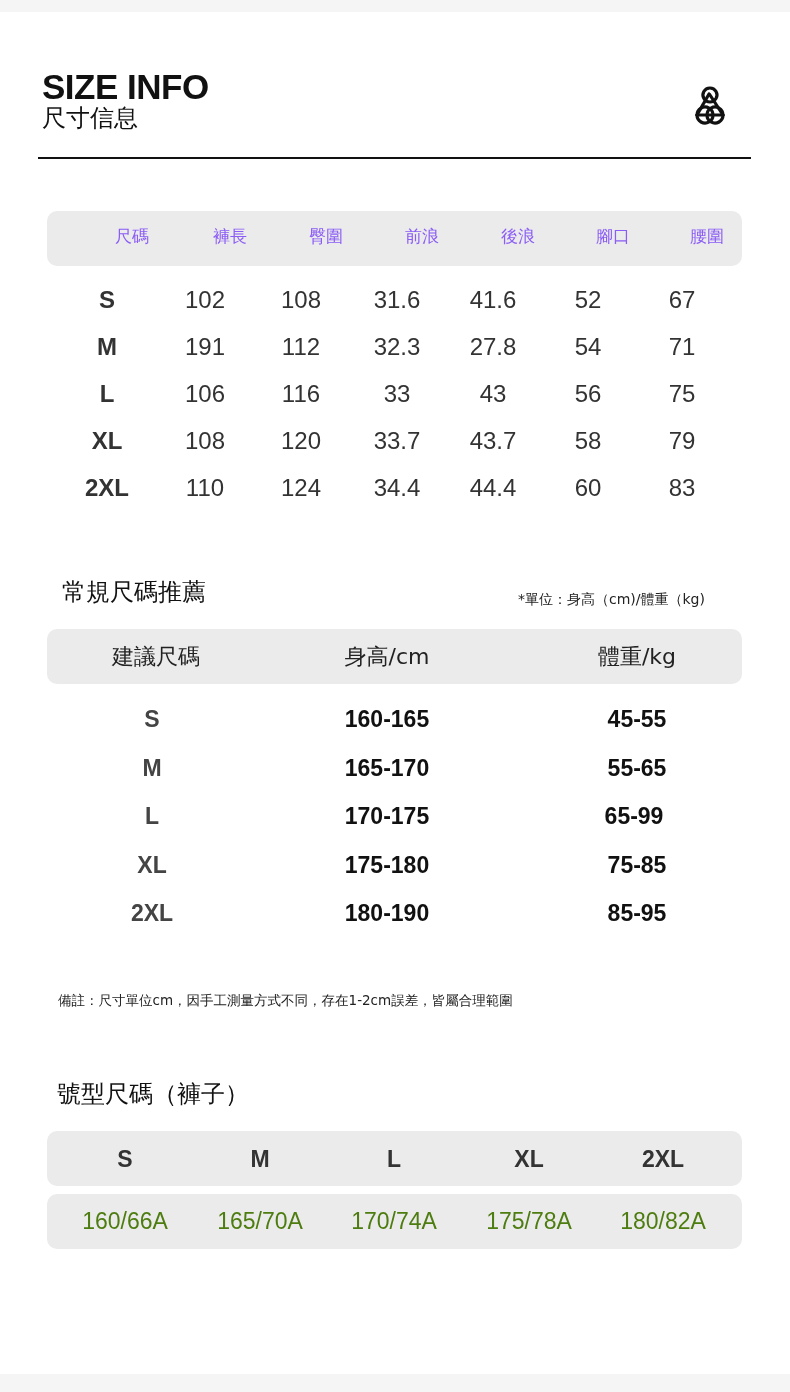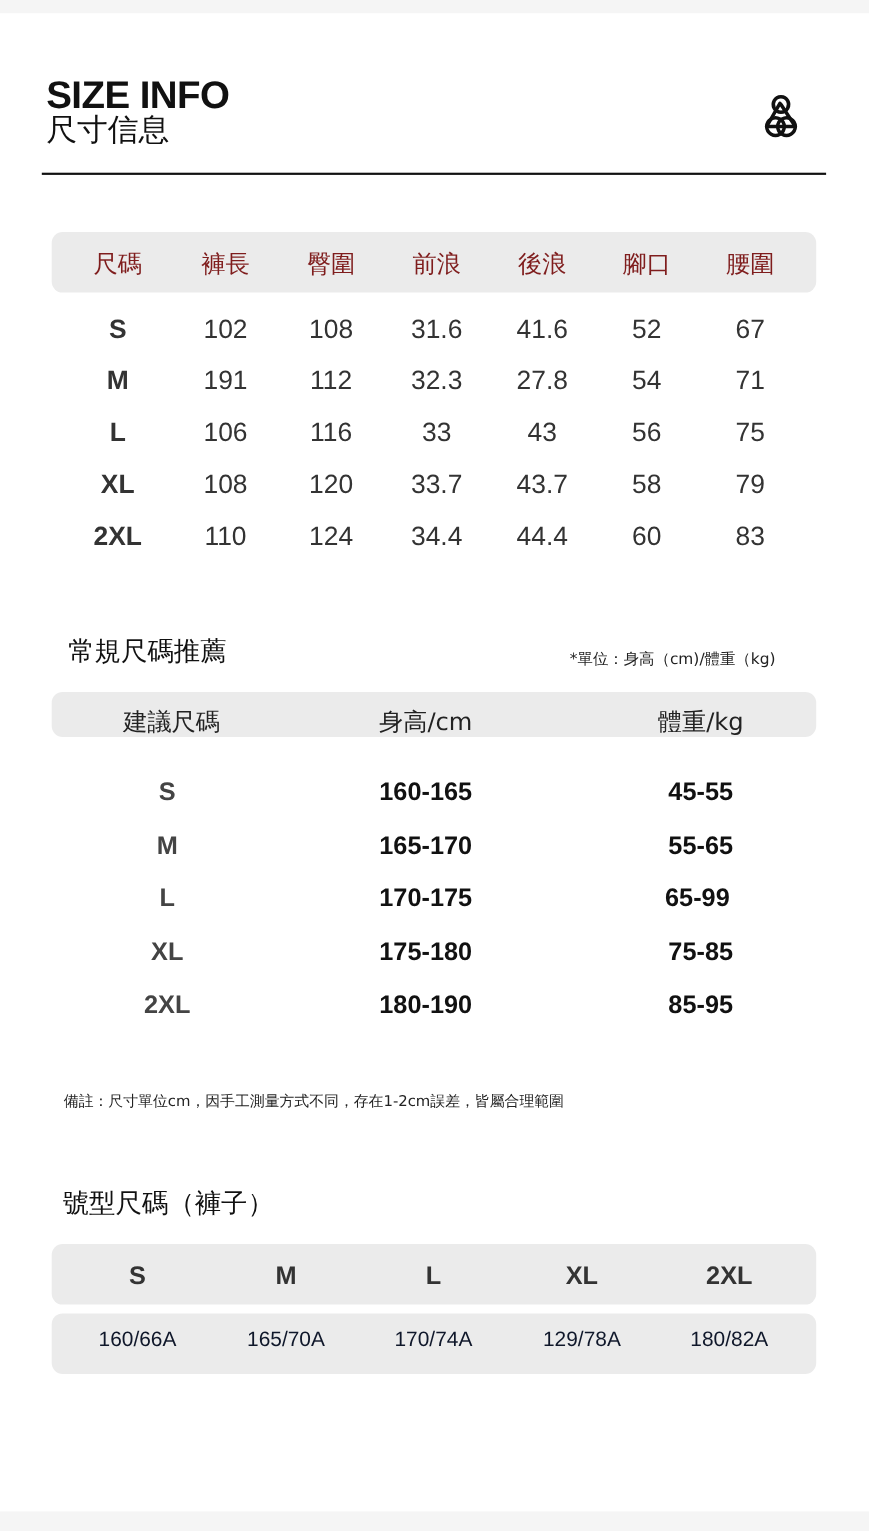--- a/index.html
+++ b/index.html
@@ -3,50 +3,50 @@
 <meta charset="utf-8">
 <style>
   * { margin: 0; padding: 0; box-sizing: border-box; }
   html, body { width: 790px; height: 1392px; background: #ffffff; overflow: hidden; }
   body { position: relative; font-family: "DejaVu Sans", "Liberation Sans", sans-serif; color: #222; }
 
   .top-strip { position: absolute; left: 0; top: 0; width: 790px; height: 12px; background: #f5f5f5; }
   .bottom-strip { position: absolute; left: 0; top: 1374px; width: 790px; height: 18px; background: #f5f5f5; }
 
   .title-en { position: absolute; left: 42px; top: 68px; font-family: "Liberation Sans", sans-serif; font-weight: 700; font-size: 35px; letter-spacing: -0.5px; color: #111; line-height: 38px; }
-  .title-zh { position: absolute; left: 42px; top: 104px; font-size: 28px; color: #111; line-height: 28px; }
+  .title-zh { position: absolute; left: 42px; top: 104px; font-size: 24px; color: #111; line-height: 28px; }
   .logo { position: absolute; left: 683px; top: 82px; width: 54px; height: 46px; }
   .header-rule { position: absolute; left: 38px; top: 157px; width: 713px; height: 2px; background: #111; }
 
   .pill { position: absolute; left: 47px; width: 695px; background: #ebebeb; border-radius: 10px; display: flex; align-items: center; }
   .cell { position: absolute; text-align: center; transform: translateX(-50%); white-space: nowrap; }
 
   
   .t1-head { top: 211px; height: 55px; }
-  .t1-head .cell { font-size: 22px; color: #7f1d1d; top: 14px; }
+  .t1-head .cell { font-size: 17px; color: #8b5cf6; top: 14px; margin-left: 25px; }
   .t1-row { position: absolute; left: 47px; width: 695px; height: 47px; }
   .t1-row .cell { font-family: "Liberation Sans", sans-serif; font-size: 24px; color: #333; top: 8px; }
   .t1-row .cell.size { font-weight: 700; color: #333; }
 
   
   .sec2-title { position: absolute; left: 62px; top: 576px; font-size: 24px; color: #111; }
   .sec2-note { position: absolute; left: 518px; top: 591px; font-size: 14px; color: #222; }
-  .t2-head { top: 629px; height: 41px; }
+  .t2-head { top: 629px; height: 55px; }
   .t2-head .cell { font-size: 22px; color: #222; top: 13px; }
   .t2-row { position: absolute; left: 47px; width: 695px; height: 48px; }
   .t2-row .cell { font-family: "Liberation Sans", sans-serif; font-size: 23px; font-weight: 700; color: #111; top: 9px; }
   .t2-row .cell.size { color: #444; }
 
   .remark { position: absolute; left: 58px; top: 992px; font-size: 13.5px; color: #222; }
 
   .sec3-title { position: absolute; left: 57px; top: 1078px; font-size: 24px; color: #111; }
   .t3-head { top: 1131px; height: 55px; }
   .t3-head .cell { font-family: "Liberation Sans", sans-serif; font-size: 23px; font-weight: 700; color: #333; top: 15px; }
   .t3-row { top: 1194px; height: 55px; }
-  .t3-row .cell { font-family: "Liberation Sans", sans-serif; font-size: 19px; color: #0f172a; top: 14px; }
+  .t3-row .cell { font-family: "Liberation Sans", sans-serif; font-size: 23px; color: #4d7c0f; top: 14px; }
 </style>
 </head>
 <body>
 
 <div class="top-strip"></div>
 
 <div class="title-en">SIZE INFO</div>
 <div class="title-zh">尺寸信息</div>
 
 <svg class="logo" viewBox="0 0 54 46" fill="none" stroke="#111" stroke-width="3.2" stroke-linecap="round" stroke-linejoin="round">
@@ -159,17 +159,17 @@
   <span class="cell" style="left:78px">S</span>
   <span class="cell" style="left:213px">M</span>
   <span class="cell" style="left:347px">L</span>
   <span class="cell" style="left:482px">XL</span>
   <span class="cell" style="left:616px">2XL</span>
 </div>
 <div class="pill t3-row">
   <span class="cell" style="left:78px">160/66A</span>
   <span class="cell" style="left:213px">165/70A</span>
   <span class="cell" style="left:347px">170/74A</span>
-  <span class="cell" style="left:482px">129/78A</span>
+  <span class="cell" style="left:482px">175/78A</span>
   <span class="cell" style="left:616px">180/82A</span>
 </div>
 
 <div class="bottom-strip"></div>
 
 </body></html>

